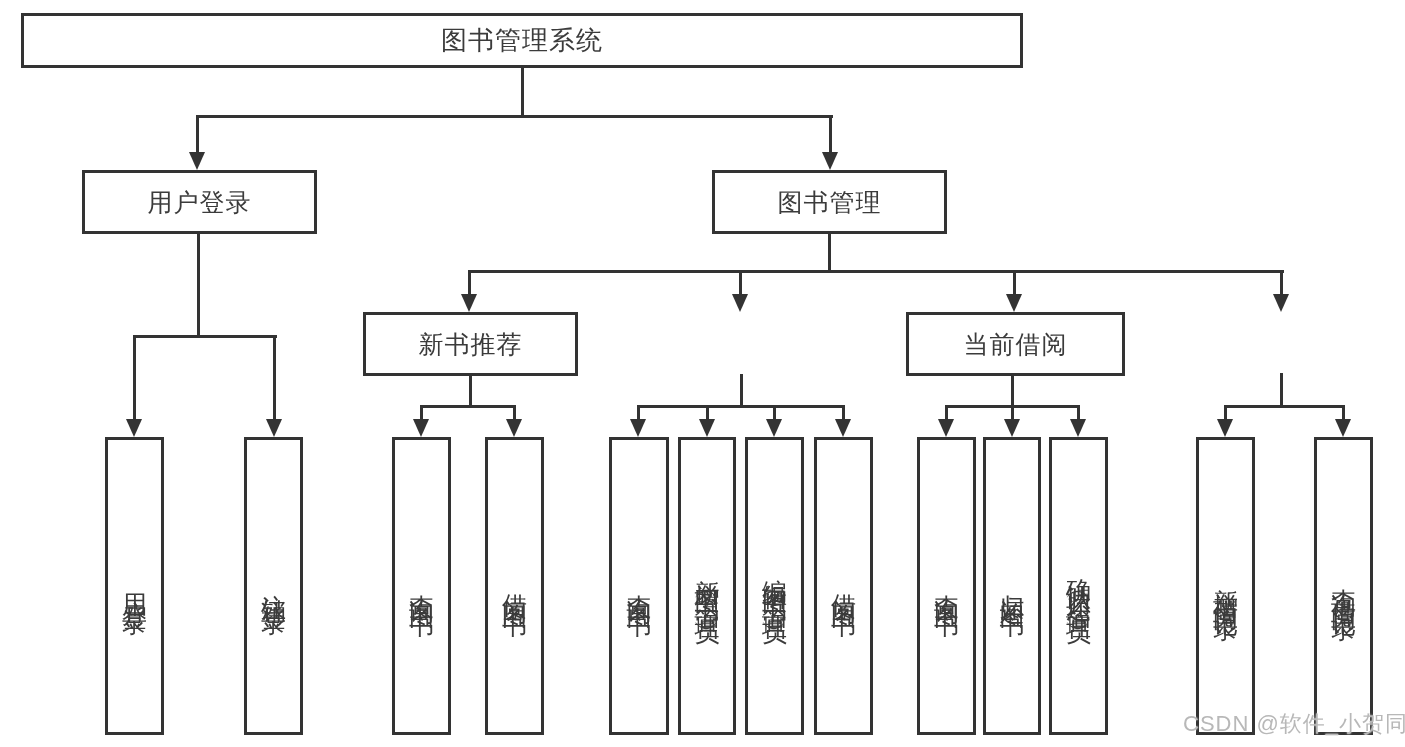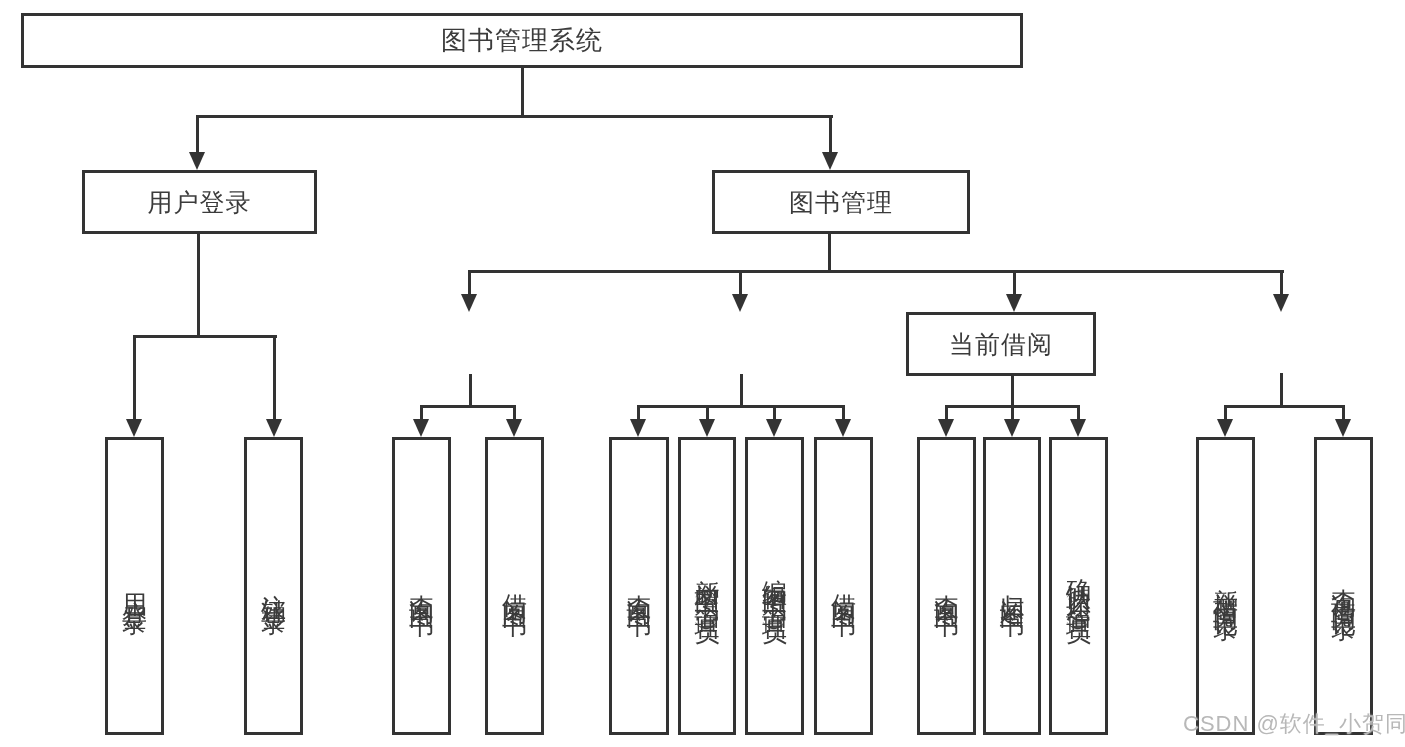--- a/index.html
+++ b/index.html
@@ -42,21 +42,21 @@
   <div class="ln" style="left:521px;top:66px;width:3px;height:52px;"></div>
   <div class="ln" style="left:196px;top:115px;width:637px;height:3px;"></div>
   <div class="ln" style="left:196px;top:115px;width:3px;height:40px;"></div>
   <div class="ah" style="left:189px;top:152px;"></div>
   <div class="ln" style="left:829px;top:115px;width:3px;height:40px;"></div>
   <div class="ah" style="left:822px;top:152px;"></div>
 
   <div class="box" style="left:82px;top:170px;width:235px;height:64px;">
     <span class="hlabel">用户登录</span>
   </div>
-  <div class="box" style="left:712px;top:170px;width:258px;height:64px;">
+  <div class="box" style="left:712px;top:170px;width:235px;height:64px;">
     <span class="hlabel">图书管理</span>
   </div>
 
   <div class="ln" style="left:197px;top:232px;width:3px;height:106px;"></div>
   <div class="ln" style="left:133px;top:335px;width:144px;height:3px;"></div>
   <div class="ln" style="left:133px;top:335px;width:3px;height:86px;"></div>
   <div class="ah" style="left:126px;top:419px;"></div>
   <div class="ln" style="left:273px;top:335px;width:3px;height:86px;"></div>
   <div class="ah" style="left:266px;top:419px;"></div>
 
@@ -64,21 +64,24 @@
   <div class="ln" style="left:470px;top:270px;width:814px;height:3px;"></div>
   <div class="ln" style="left:468px;top:270px;width:3px;height:26px;"></div>
   <div class="ah" style="left:461px;top:294px;"></div>
   <div class="ln" style="left:739px;top:270px;width:3px;height:26px;"></div>
   <div class="ah" style="left:732px;top:294px;"></div>
   <div class="ln" style="left:1013px;top:270px;width:3px;height:26px;"></div>
   <div class="ah" style="left:1006px;top:294px;"></div>
   <div class="ln" style="left:1280px;top:270px;width:3px;height:26px;"></div>
   <div class="ah" style="left:1273px;top:294px;"></div>
 
-  <div class="box" style="left:906px;top:312px;width:190px;height:64px;">
+  <div class="box" style="left:363px;top:312px;width:215px;height:64px;">
+    <span class="hlabel">新书推荐</span>
+  </div>
+  <div class="box" style="left:906px;top:312px;width:219px;height:64px;">
     <span class="hlabel">当前借阅</span>
   </div>
 
   <div class="ln" style="left:469px;top:374px;width:3px;height:34px;"></div>
   <div class="ln" style="left:420px;top:405px;width:96px;height:3px;"></div>
   <div class="ln" style="left:420px;top:405px;width:3px;height:16px;"></div>
   <div class="ah" style="left:413px;top:419px;"></div>
   <div class="ln" style="left:513px;top:405px;width:3px;height:16px;"></div>
   <div class="ah" style="left:506px;top:419px;"></div>
 

